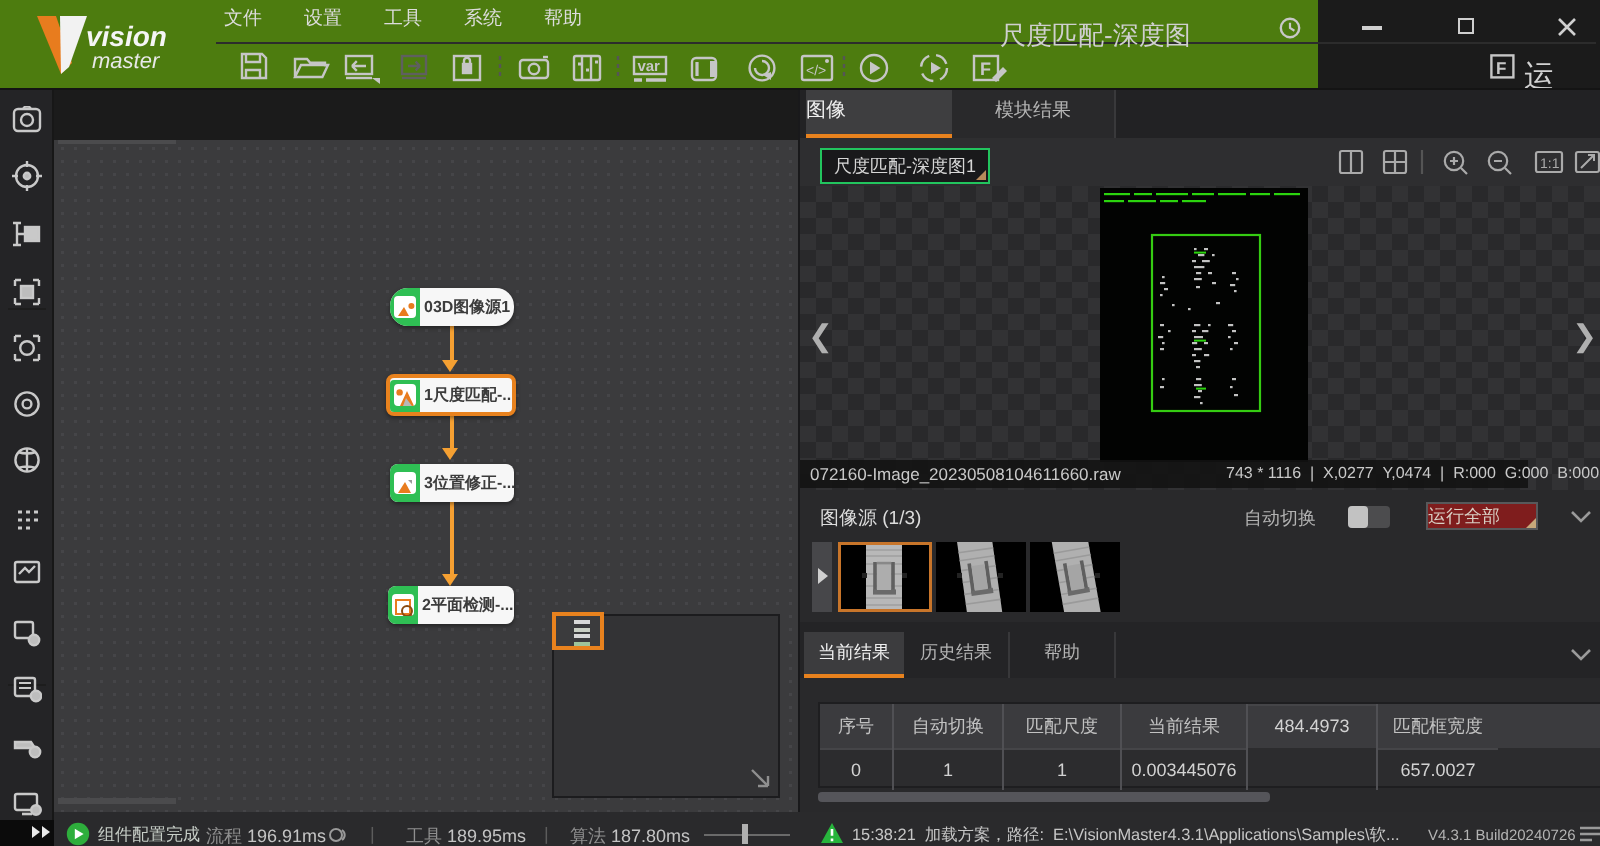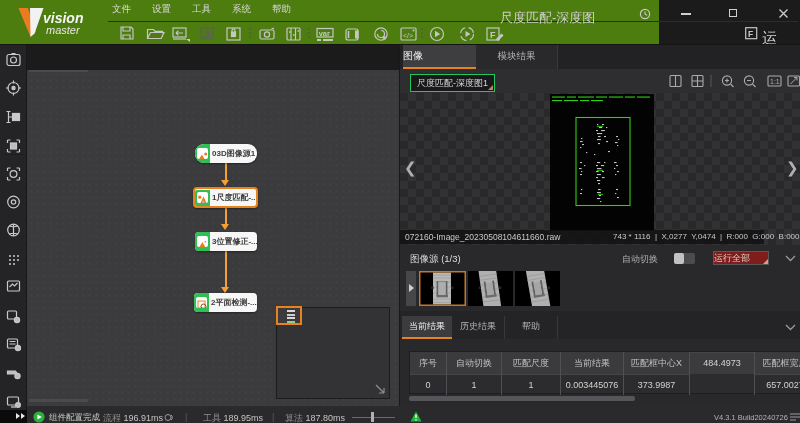--- a/index.html
+++ b/index.html
@@ -474,24 +474,20 @@
             <span class="tv">1</span>
           </div>
         <div class="tc" style="width:59px">
             <span class="th">匹配尺度</span>
             <span class="tv">1</span>
           </div>
         <div class="tc" style="width:63px">
             <span class="th">当前结果</span>
             <span class="tv">0.003445076</span>
           </div>
-        <div class="tc" style="width:66px">
-            <span class="th">匹配框中心X</span>
-            <span class="tv">373.9987</span>
-          </div>
         <div class="tc" style="width:65px">
             <span class="tv">484.4973</span>
           </div>
         <div class="tc" style="width:60px;border-right:none">
             <span class="th">匹配框宽度</span>
             <span class="tv">657.0027</span>
           </div>
       </div>
     </div>
     <div class="abs" style="left:9px;top:351px;width:386px;height:5px;background:#29292b">
@@ -514,18 +510,19 @@
     <div class="abs" style="left:158px;top:5.5px;color:#5c5c5c;font-size:9px">|</div>
     <div class="abs" style="left:176px;top:5.5px;font-size:9px"><span class="sg">工具</span>&nbsp;<span class="sv">189.95ms</span></div>
     <div class="abs" style="left:245px;top:5.5px;color:#5c5c5c;font-size:9px">|</div>
     <div class="abs" style="left:258px;top:5.5px;font-size:9px"><span class="sg">算法</span>&nbsp;<span class="sv">187.80ms</span></div>
     <div class="abs" style="left:325px;top:10.5px;width:43px;height:1.5px;background:#6a6a6a"></div>
     <div class="abs" style="left:344px;top:6px;width:3px;height:10px;background:#b0b0b0"></div>
     <svg class="abs" style="left:383px;top:5px" width="12" height="11" viewBox="0 0 12 11">
       <path d="M6 0.5 L11.5 10.5 H0.5 Z" fill="#27b43c"></path>
       <path d="M6 3.5 v3.4 M6 8.2 v1.4" stroke="#fff" stroke-width="1.3"></path>
     </svg>
+    <div class="abs" style="left:399px;top:6px;font-size:8.2px;color:#c6c6c6;white-space:nowrap">15:38:21&nbsp; 加载方案，路径:&nbsp; E:\VisionMaster4.3.1\Applications\Samples\软...</div>
     <div class="abs" style="left:687px;top:7px;font-size:7.5px;color:#b4b4b4">V4.3.1 Build20240726</div>
     <svg class="abs" style="left:762px;top:6px" width="12" height="10" viewBox="0 0 12 10">
       <path d="M1 2 h10 M1 5 h10 M1 8 h6" stroke="#9a9a9a" stroke-width="1.2"></path>
     </svg>
   </div>
 </div>
 
 </body></html>

